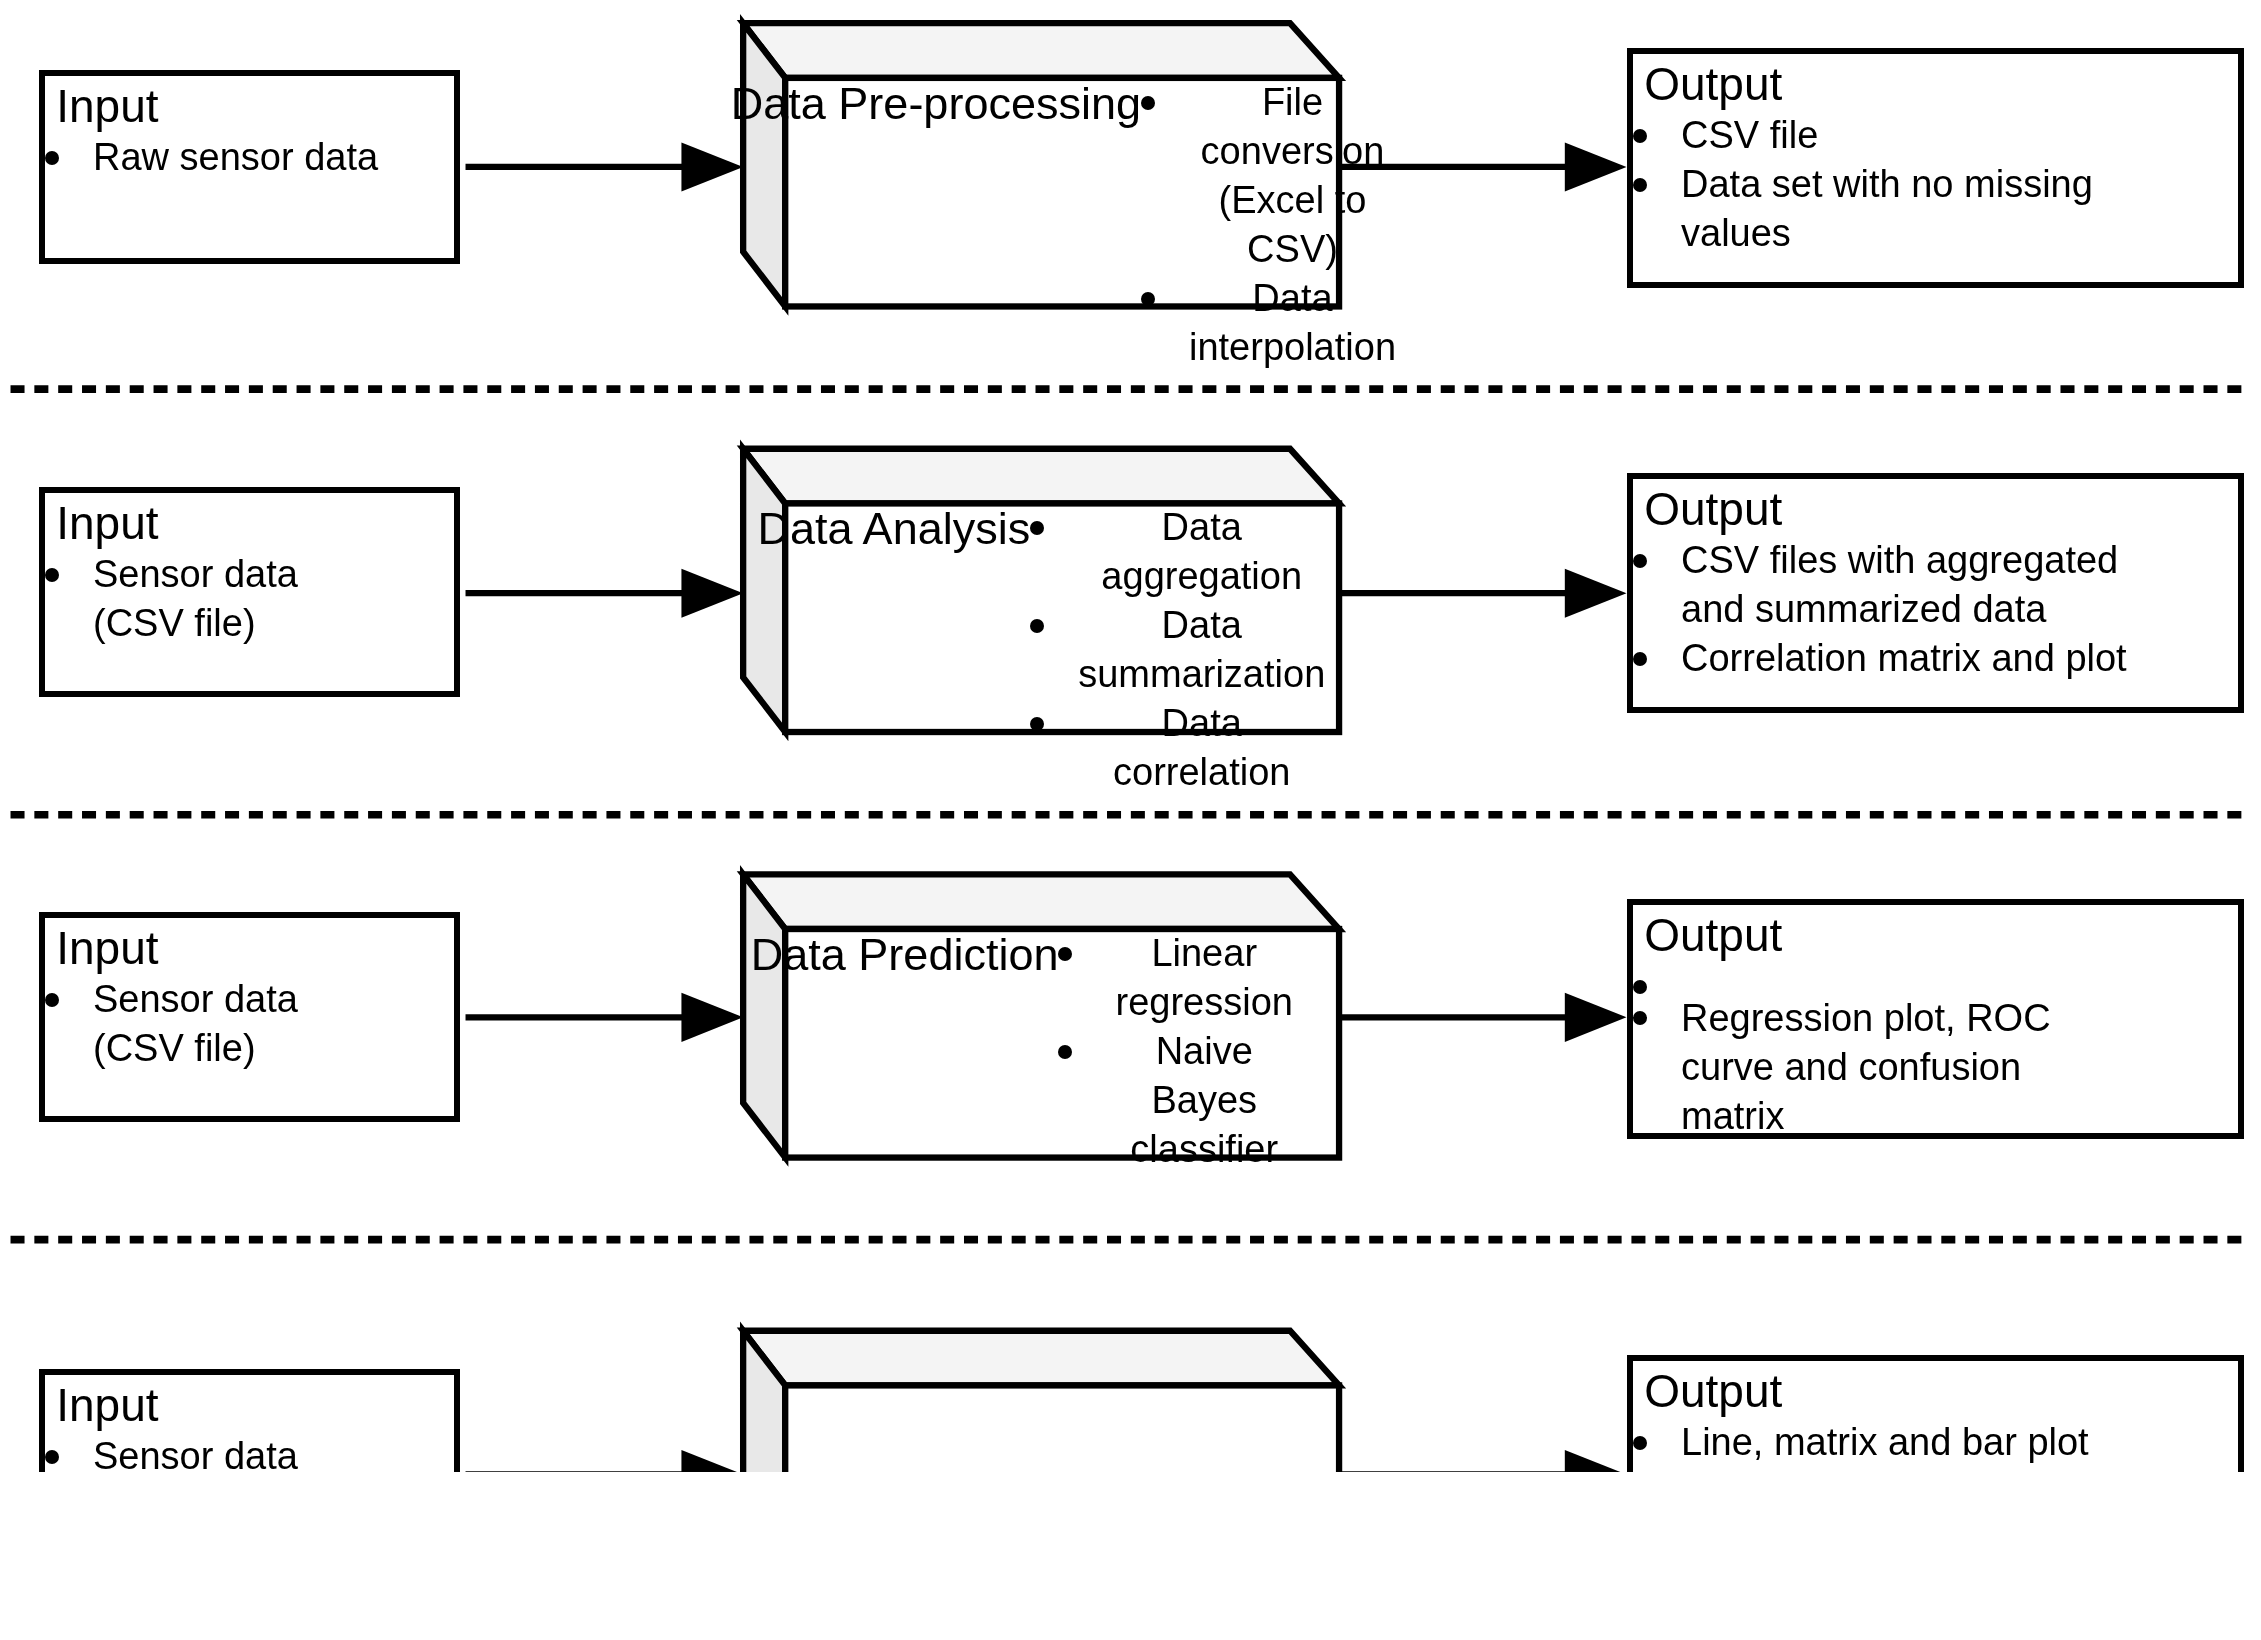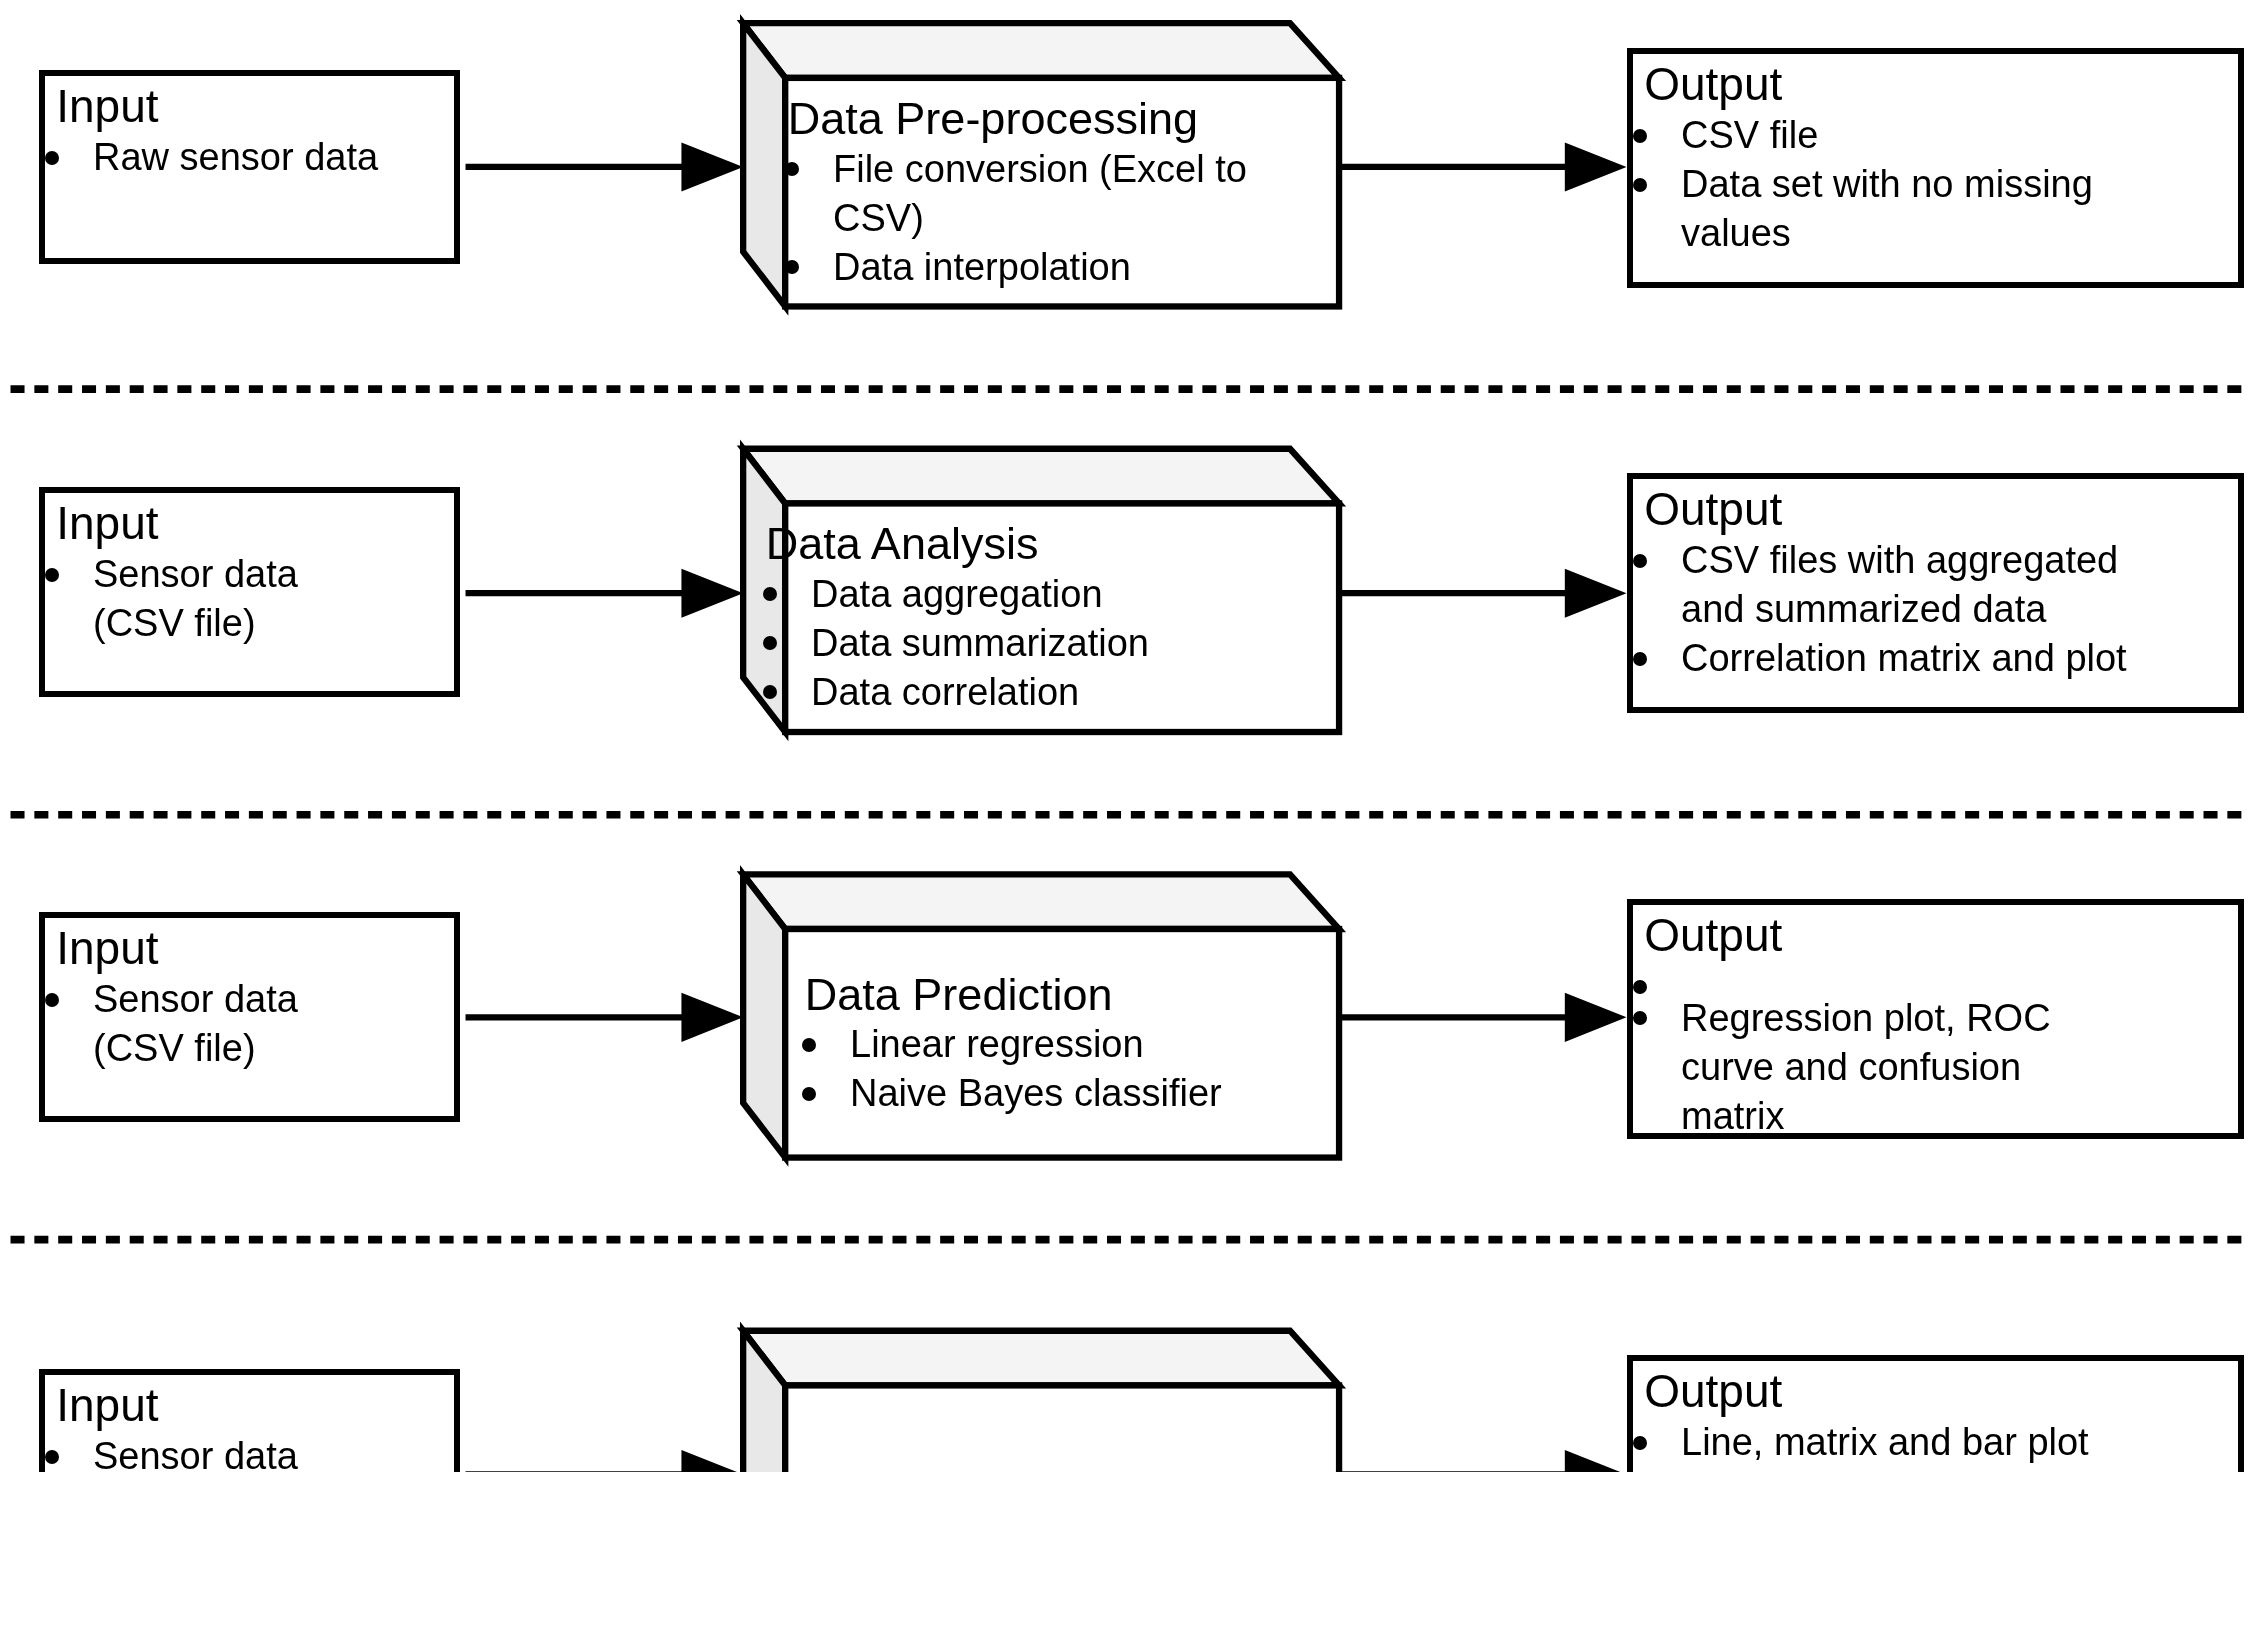--- a/index.html
+++ b/index.html
@@ -30,23 +30,24 @@
   .box-title {
     font-size: 46px;
     line-height: 1.15;
     padding: 4.2px 7px 0 11.2px;
     white-space: nowrap;
   }
   .cube-text {
     position: absolute;
     box-sizing: border-box;
     display: flex;
-    flex-direction: column;
+    flex-direction: row;
     justify-content: center;
     color: #000000;
+    text-align: center;
   }
   .cube-title {
     font-size: 45px;
     line-height: 1.15;
     padding-left: 2.8px;
     white-space: nowrap;
   }
   ul.bullets {
     list-style: none;
     margin: 0;
@@ -235,21 +236,21 @@
   <div class="box input-box" style="left:39px; top:912px; width:421px; height:210px;">
     <div class="box-title">Input</div>
     <ul class="bullets io-list">
       <li>
           <span class="dot"></span>
           <span class="li-text">Sensor data (CSV file)</span>
         </li>
     </ul>
   </div>
 
-  <div class="cube-text" style="left:802px; top:929px; width:554px; height:229px;">
+  <div class="cube-text" style="left:748px; top:929px; width:554px; height:229px;">
     <div class="cube-title">Data Prediction</div>
     <ul class="bullets cube-list">
       <li>
           <span class="dot"></span>
           <span class="li-text">Linear regression</span>
         </li>
       <li>
           <span class="dot"></span>
           <span class="li-text">Naive Bayes classifier</span>
         </li>

